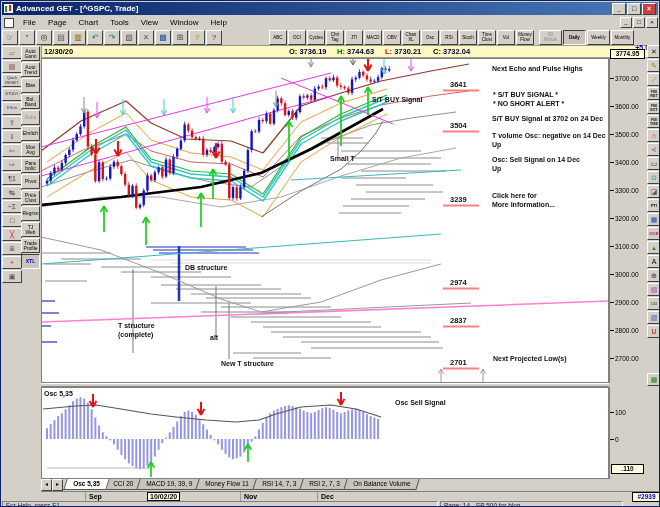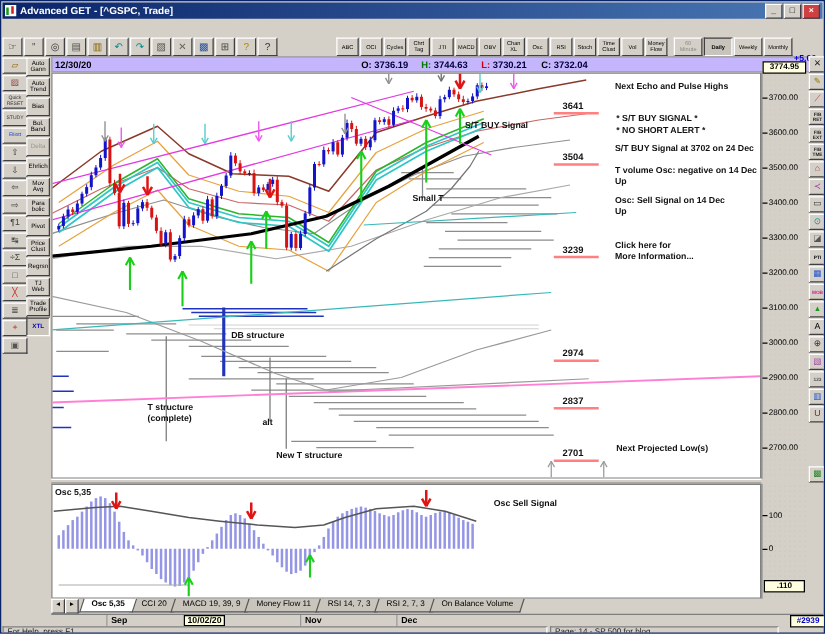--- a/index.html
+++ b/index.html
@@ -24,21 +24,21 @@
   .toolbar{position:absolute;left:1px;top:28px;width:656px;height:16px;display:flex;align-items:center;}
   .tbtn{height:13px;min-width:11px;background:#d4d0c8;border:1px solid;border-color:#fff #404040 #404040 #fff;
       font-size:8px;line-height:11px;text-align:center;margin-right:1px;padding:0 1px;flex:none;
       display:flex;flex-direction:column;justify-content:center;}
   .tbtn .l{font-size:4.5px;line-height:5px;white-space:nowrap;}
   .tbtn.study{width:14px;}
   .tbtn.time{width:19px;}
   .tbtn.pressed{border-color:#404040 #fff #fff #404040;background:#c8c4bc;font-weight:bold;}
   .tbtn.disabled{color:#8a8a84;}
   .tb-sep{width:4px;height:14px;flex:none;}
-  .infobar{position:absolute;left:40px;top:44px;width:618px;height:13px;background:#c4b5fd;
+  .infobar{position:absolute;left:40px;top:44px;width:618px;height:13px;background:#fef9c3;
       border:1px solid #9a9a93;box-sizing:border-box;font-size:7.5px;font-weight:bold;color:#000;}
   .q{position:absolute;top:1px;white-space:nowrap;}
   .lefticons{position:absolute;left:1px;top:45px;width:19px;}
   .lefticons .tbtn{width:16px;height:11px;margin:0 0 1px 0;font-size:7px;line-height:9px;}
   .lefticons .tbtn .l{font-size:4px;line-height:4.5px;}
   .leftstudies{position:absolute;left:20px;top:45px;width:20px;}
   .sbtn{width:19px;height:15px;margin-bottom:1px;background:#d4d0c8;border:1px solid;
       border-color:#fff #404040 #404040 #fff;font-size:5px;line-height:5px;text-align:center;
       display:flex;align-items:center;justify-content:center;box-sizing:border-box;padding:0;}
   .sbtn.active{color:#0000cc;font-weight:bold;border-color:#404040 #fff #fff #404040;background:#cac6be;}
@@ -85,20 +85,37 @@
 
 <div id="app">
   <div class="titlebar">
     <div class="title-icon"></div>
     <div class="title-text">Advanced GET - [^GSPC, Trade]</div>
     <div class="winbtn">_</div>
     <div class="winbtn">□</div>
     <div class="winbtn close">×</div>
   </div>
 
+  <div class="menubar">
+    <div class="mdi-icon"></div>
+    <div id="menu-items" style="display:flex;">
+        <span class="menu-item">File</span>
+        <span class="menu-item">Page</span>
+        <span class="menu-item">Chart</span>
+        <span class="menu-item">Tools</span>
+        <span class="menu-item">View</span>
+        <span class="menu-item">Window</span>
+        <span class="menu-item">Help</span>
+      </div>
+    <div class="mdi-btns">
+      <div class="winbtn">_</div>
+      <div class="winbtn">□</div>
+      <div class="winbtn">×</div>
+    </div>
+  </div>
 
   <div class="toolbar">
     <div id="tb-left" style="display:flex;">
         <div class="tbtn" style="width: 12px; color: rgb(51, 51, 51);">☞</div>
         <div class="tbtn" style="width: 12px; color: rgb(51, 51, 51);">”</div>
         <div class="tbtn" style="width: 12px; color: rgb(51, 51, 51);">◎</div>
         <div class="tbtn" style="width: 12px; color: rgb(85, 85, 85);">▤</div>
         <div class="tbtn" style="width: 12px; color: rgb(136, 102, 0);">▥</div>
         <div class="tbtn" style="width: 12px; color: rgb(0, 137, 137);">↶</div>
         <div class="tbtn" style="width: 12px; color: rgb(0, 137, 137);">↷</div>

